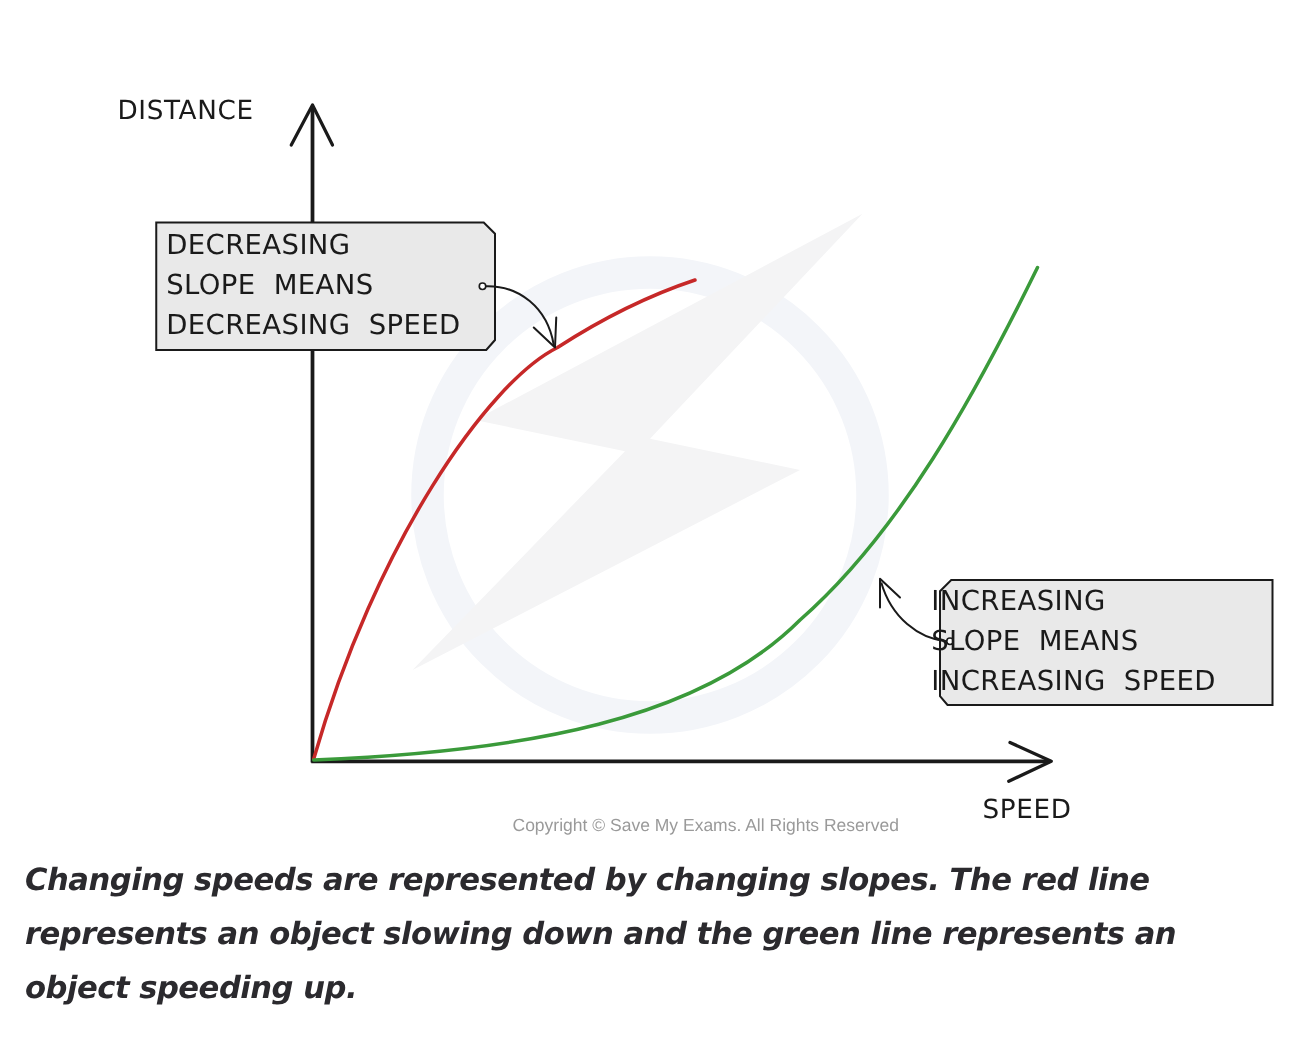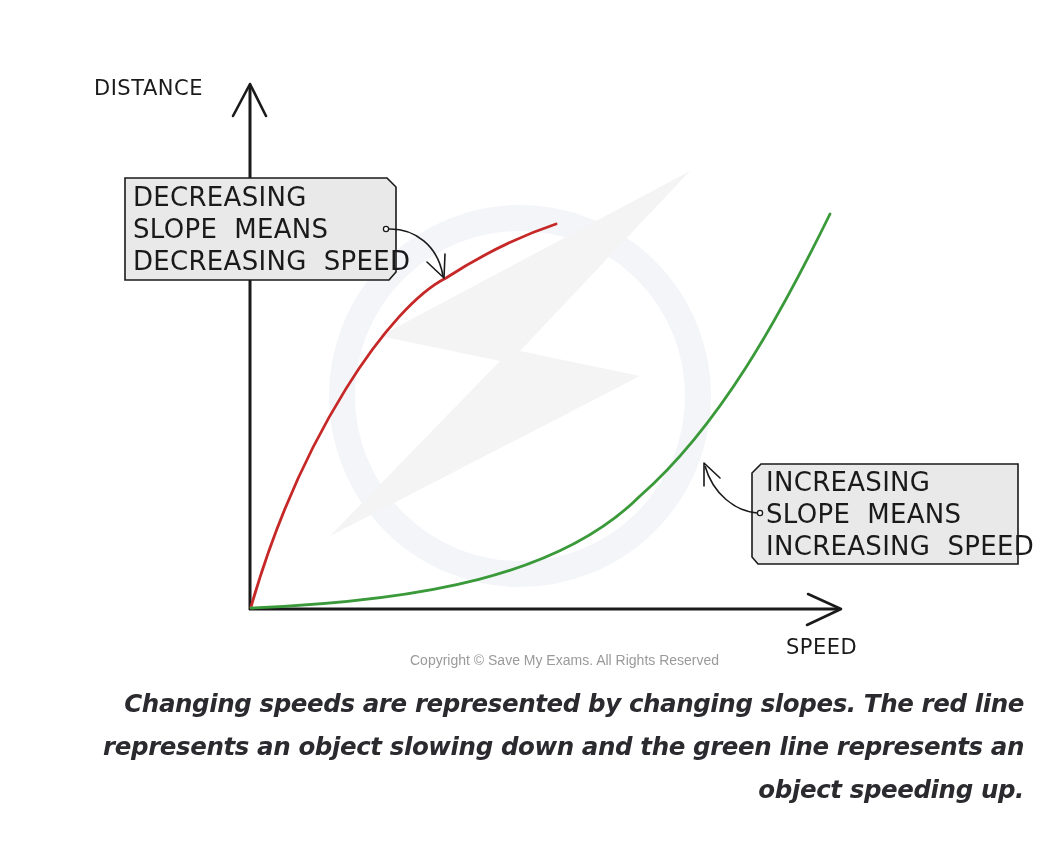--- a/index.html
+++ b/index.html
@@ -1,22 +1,22 @@
 <!DOCTYPE html>
 <html><head>
 <meta charset="utf-8">
 <style>
   html, body { margin: 0; padding: 0; background: #ffffff; }
   body { width: 1044px; height: 846px; position: relative; overflow: hidden; font-family: "DejaVu Sans", sans-serif; }
   #figure { position: absolute; left: 0; top: 0; width: 932px; height: 660px; margin-top: 16px; }
   #figure svg { position: absolute; left: 0; top: 0; }
   .axis-label { position: absolute; font-family: "DejaVu Sans", sans-serif; font-size: 21px; color: #1a1a1a; letter-spacing: 0.5px; }
-  .callout-text { position: absolute; font-family: "DejaVu Sans", sans-serif; font-size: 26px; color: #1a1a1a; line-height: 32px; letter-spacing: 0.3px; white-space: pre; }
+  .callout-text { position: absolute; font-family: "DejaVu Sans", sans-serif; font-size: 22px; color: #1a1a1a; line-height: 32px; letter-spacing: 0.3px; white-space: pre; }
   .copyright { position: absolute; left: 410px; top: 636px; font-family: "Liberation Sans", sans-serif; font-size: 14px; color: #9a9a9a; }
-  #caption { position: absolute; left: 20px; top: 682px; width: 1004px; text-align: right; font-family: "DejaVu Sans", sans-serif; font-weight: bold; font-style: italic; font-size: 24.5px; line-height: 43px; color: #2b2a2e; letter-spacing: -0.4px; }
+  #caption { position: absolute; left: 20px; top: 682px; width: 1004px; text-align: left; font-family: "DejaVu Sans", sans-serif; font-weight: bold; font-style: italic; font-size: 24.5px; line-height: 43px; color: #2b2a2e; letter-spacing: -0.4px; }
 </style>
 </head>
 <body>
 
 <div id="figure">
   <svg width="1044" height="660" viewBox="0 0 1044 660">
 
     <g opacity="1">
       <circle cx="520" cy="380" r="178" fill="none" stroke="#f3f5f9" stroke-width="26"></circle>
       <path d="M690 155 L380 320 L500 345 L330 520 L640 360 L520 335 Z" fill="#f4f4f5"></path>
@@ -48,20 +48,20 @@
     <path d="M757 497 C 735 495, 713 478, 705 450" fill="none" stroke="#1a1a1a" stroke-width="1.6"></path>
     <path d="M704 470 L704 447 L720 462" fill="none" stroke="#1a1a1a" stroke-width="1.6" stroke-linecap="round" stroke-linejoin="round"></path>
   </svg>
 
   <div class="axis-label" style="left:94px; top:60px;">DISTANCE</div>
   <div class="axis-label" style="left:786px; top:619px;">SPEED</div>
 
   <div class="callout-text" style="left:133px; top:165px;">DECREASING
 SLOPE  MEANS
 DECREASING  SPEED</div>
-  <div class="callout-text" style="left:766px; top:450px;">INCREASING
+  <div class="callout-text" style="left:745px; top:450px;">INCREASING
 SLOPE  MEANS
 INCREASING  SPEED</div>
 
   <div class="copyright">Copyright © Save My Exams. All Rights Reserved</div>
 </div>
 
 <div id="caption">Changing speeds are represented by changing slopes. The red line represents an object slowing down and the green line represents an object speeding up.</div>
 
 </body></html>

